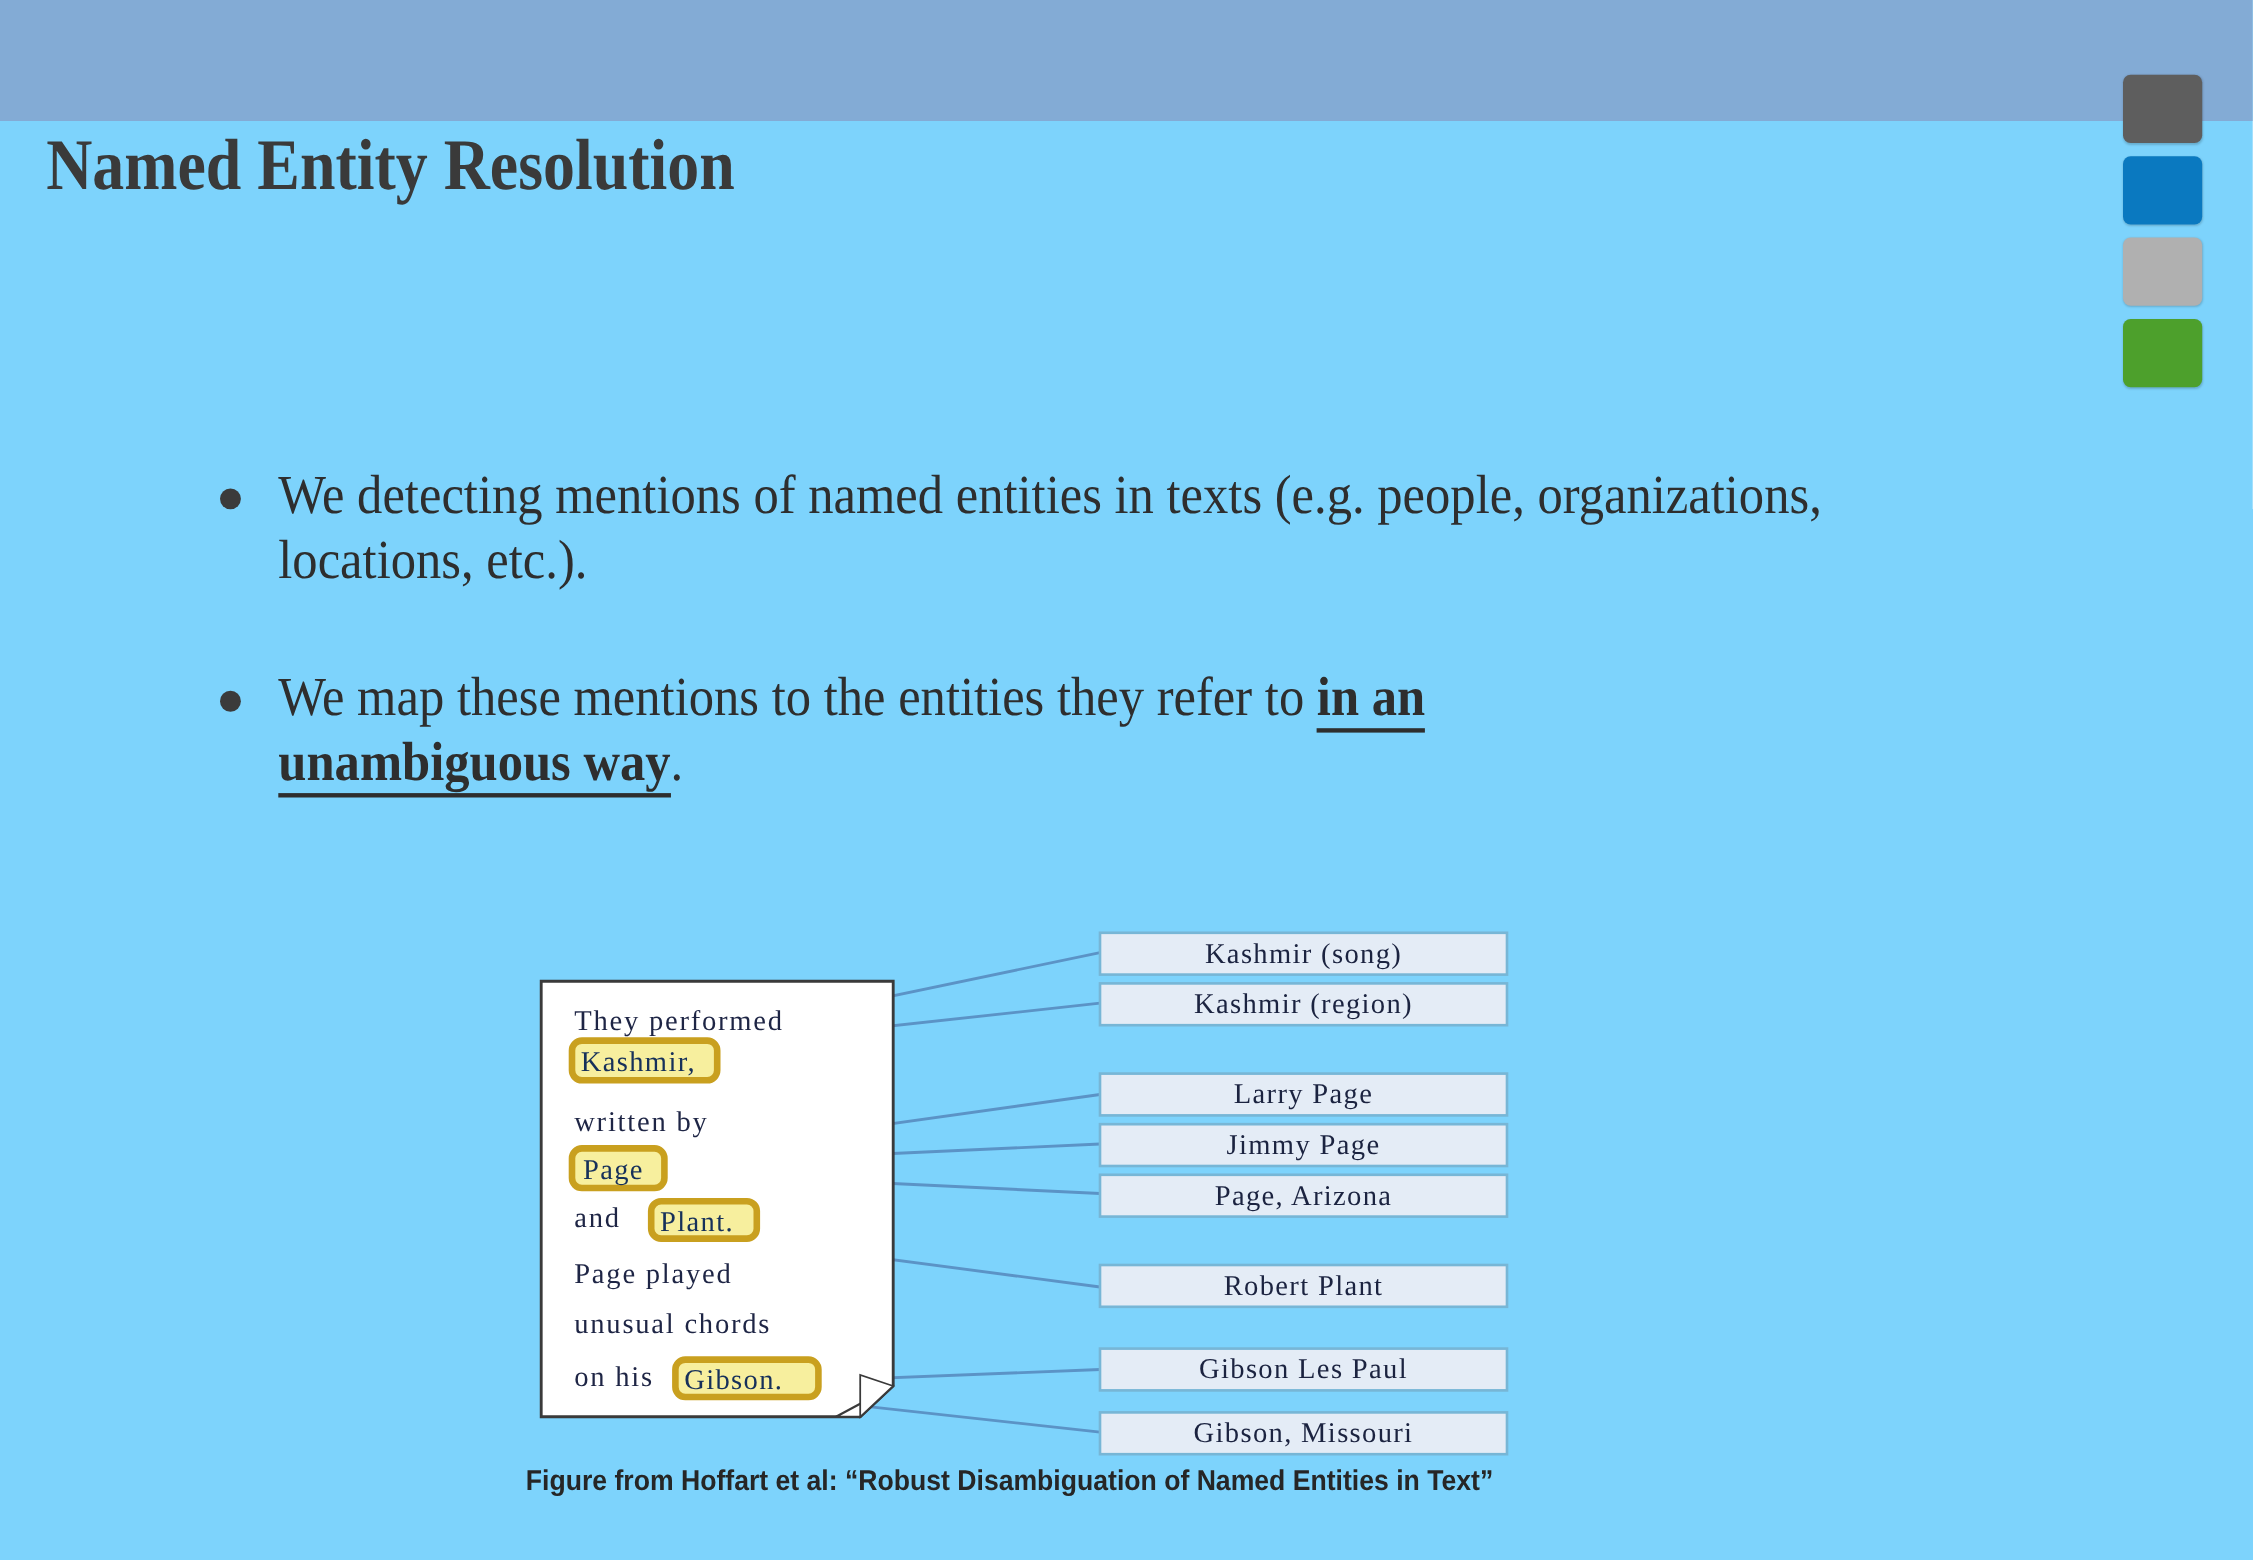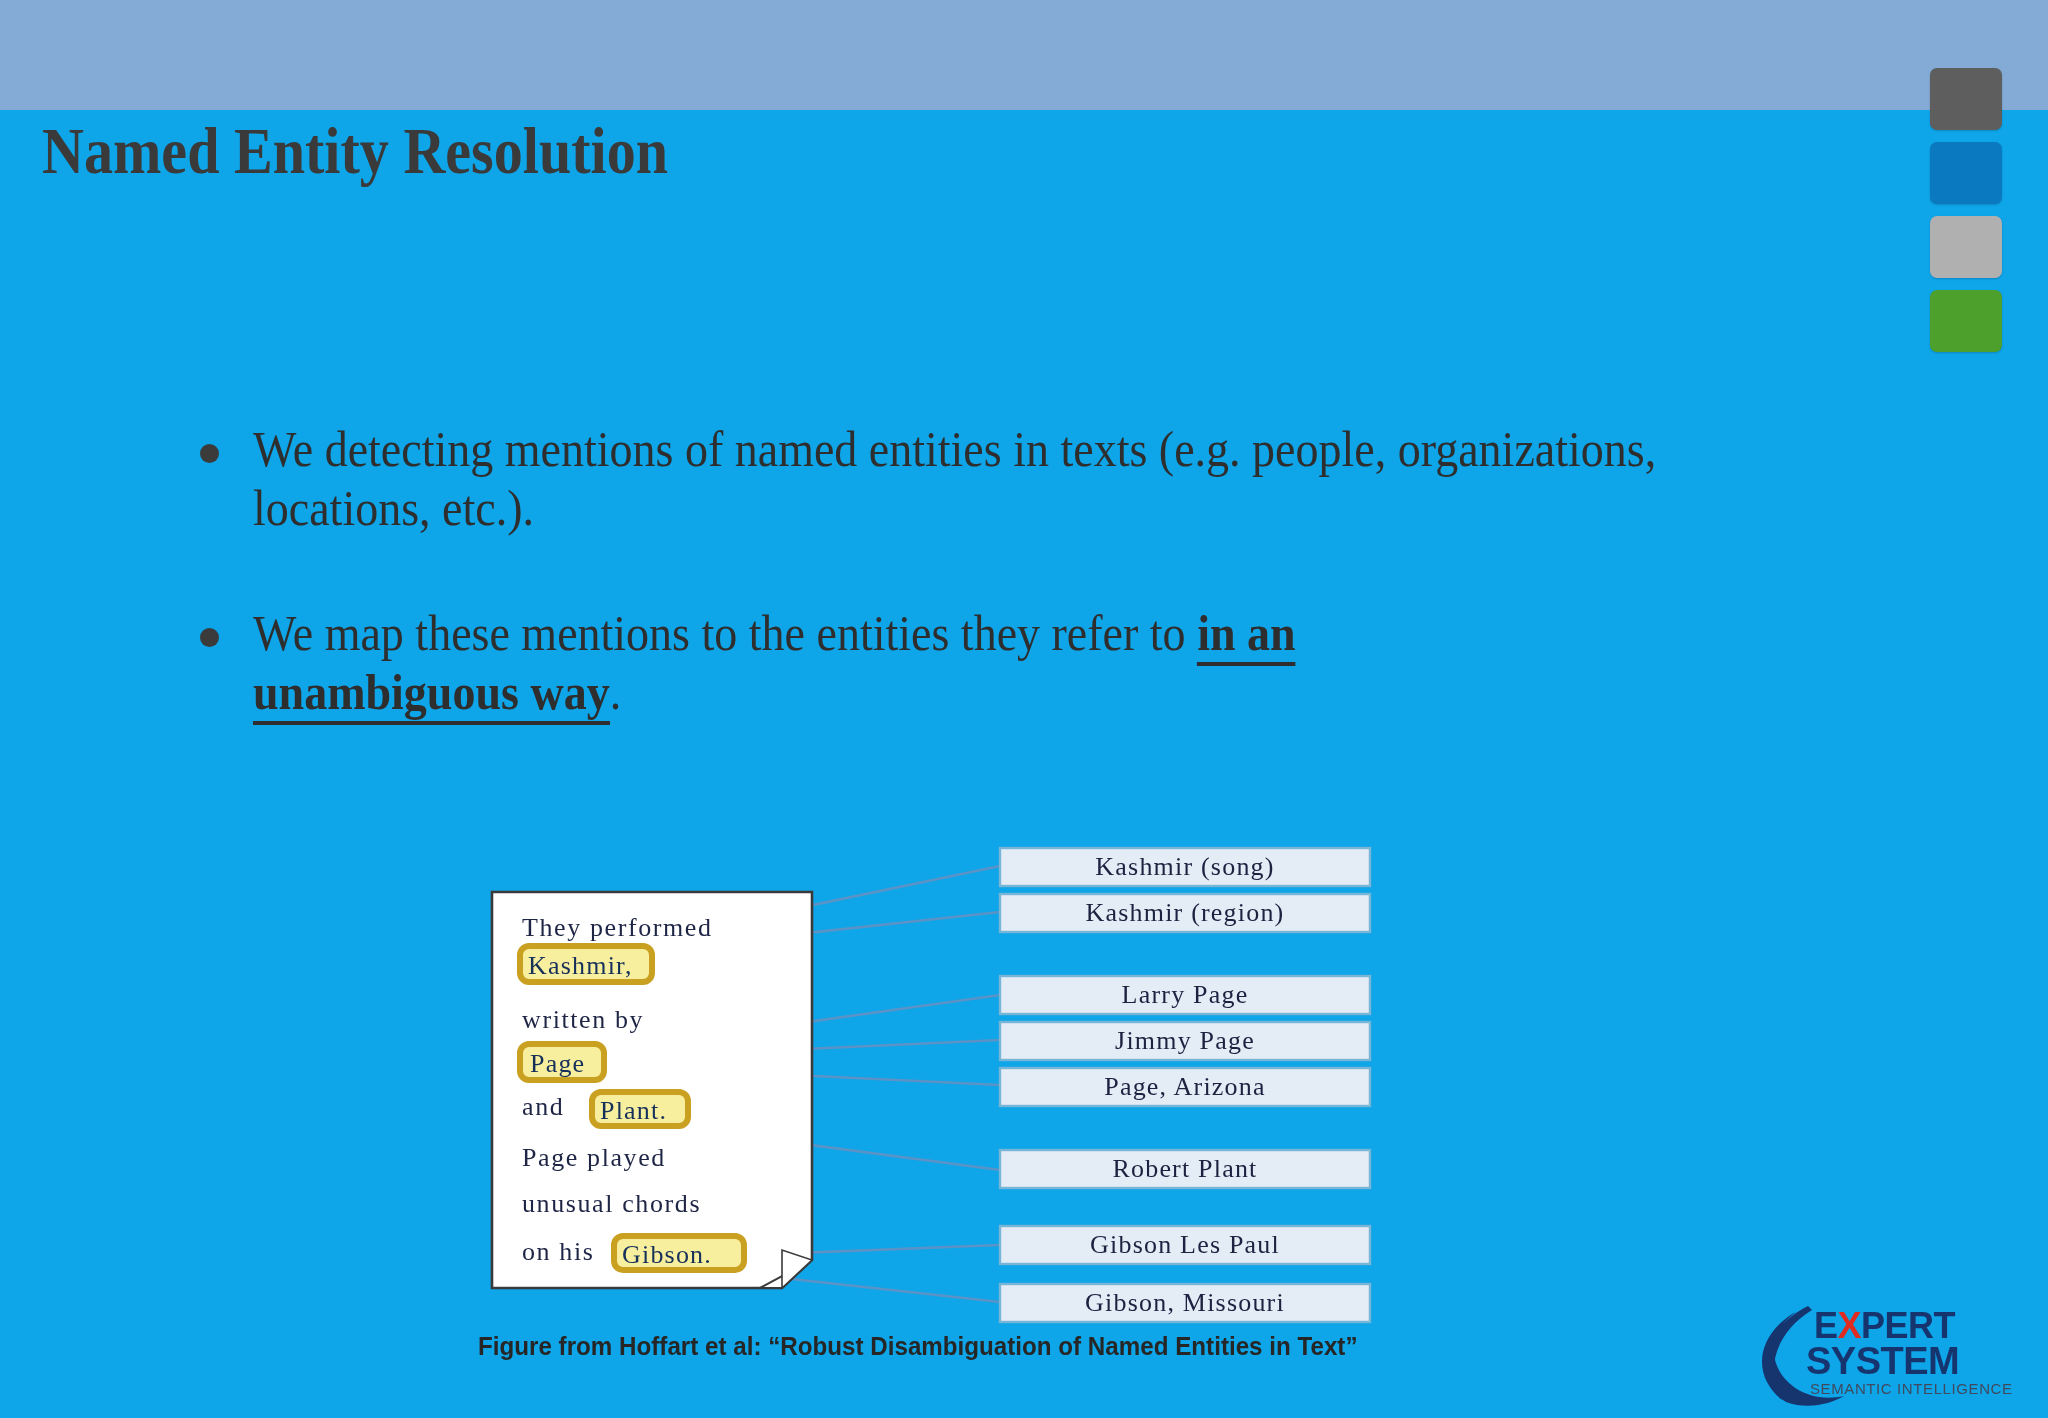--- a/index.html
+++ b/index.html
@@ -3,21 +3,21 @@
 <meta charset="utf-8">
 <style>
   html,body{margin:0;padding:0;}
   body{
     width:2048px;height:1418px;
     background:#ffffff;
     font-family:"Liberation Serif", serif;
     overflow:hidden;
     position:relative;
   }
-  .slide{position:absolute;inset:0;background:#0ea5e9;}
+  .slide{position:absolute;inset:0;background:#7dd3fc;}
 
   
   .topbar{
     position:absolute;left:0;top:0;width:2048px;height:110px;
     background:#83abd5;
   }
 
   
   .deco{position:absolute;left:1930px;top:68px;width:72px;}
   .deco .sq{
@@ -216,27 +216,14 @@
       </g>
       <g>
         <rect x="570" y="444" width="370" height="38" fill="#e4ecf6" stroke="#77b6d6" stroke-width="2.4"></rect>
         <text class="etxt" x="755" y="471" text-anchor="middle">Gibson, Missouri</text>
       </g>
     </svg>
   </div>
 
   <div class="caption">Figure from Hoffart et al: “Robust Disambiguation of Named Entities in Text”</div>
 
-  <div class="logo">
-    <svg width="296" height="112" viewBox="0 0 296 112" xmlns="http://www.w3.org/2000/svg">
-      <path d="M56,6 C8,30 2,78 30,100 C12,70 24,32 60,10 Z" fill="#16356f"></path>
-      <path d="M40,14 C-2,42 4,84 34,102 C56,110 78,104 92,96 C66,102 40,92 28,72 C16,52 22,28 44,12 Z" fill="#16356f"></path>
-      <g font-family="'Liberation Sans', sans-serif" font-weight="bold">
-        <text x="62" y="38" font-size="36" fill="#16356f" letter-spacing="-0.5">
-          <tspan>E</tspan><tspan fill="#e02b20">X</tspan><tspan>PERT</tspan>
-        </text>
-        <text x="54" y="74" font-size="38" fill="#16356f" letter-spacing="-0.5">SYSTEM</text>
-        <text x="58" y="94" font-size="15" fill="#3f4a5e" font-weight="normal" letter-spacing="0.6">SEMANTIC INTELLIGENCE</text>
-      </g>
-    </svg>
-  </div>
 
 </div>
 
 </body></html>

